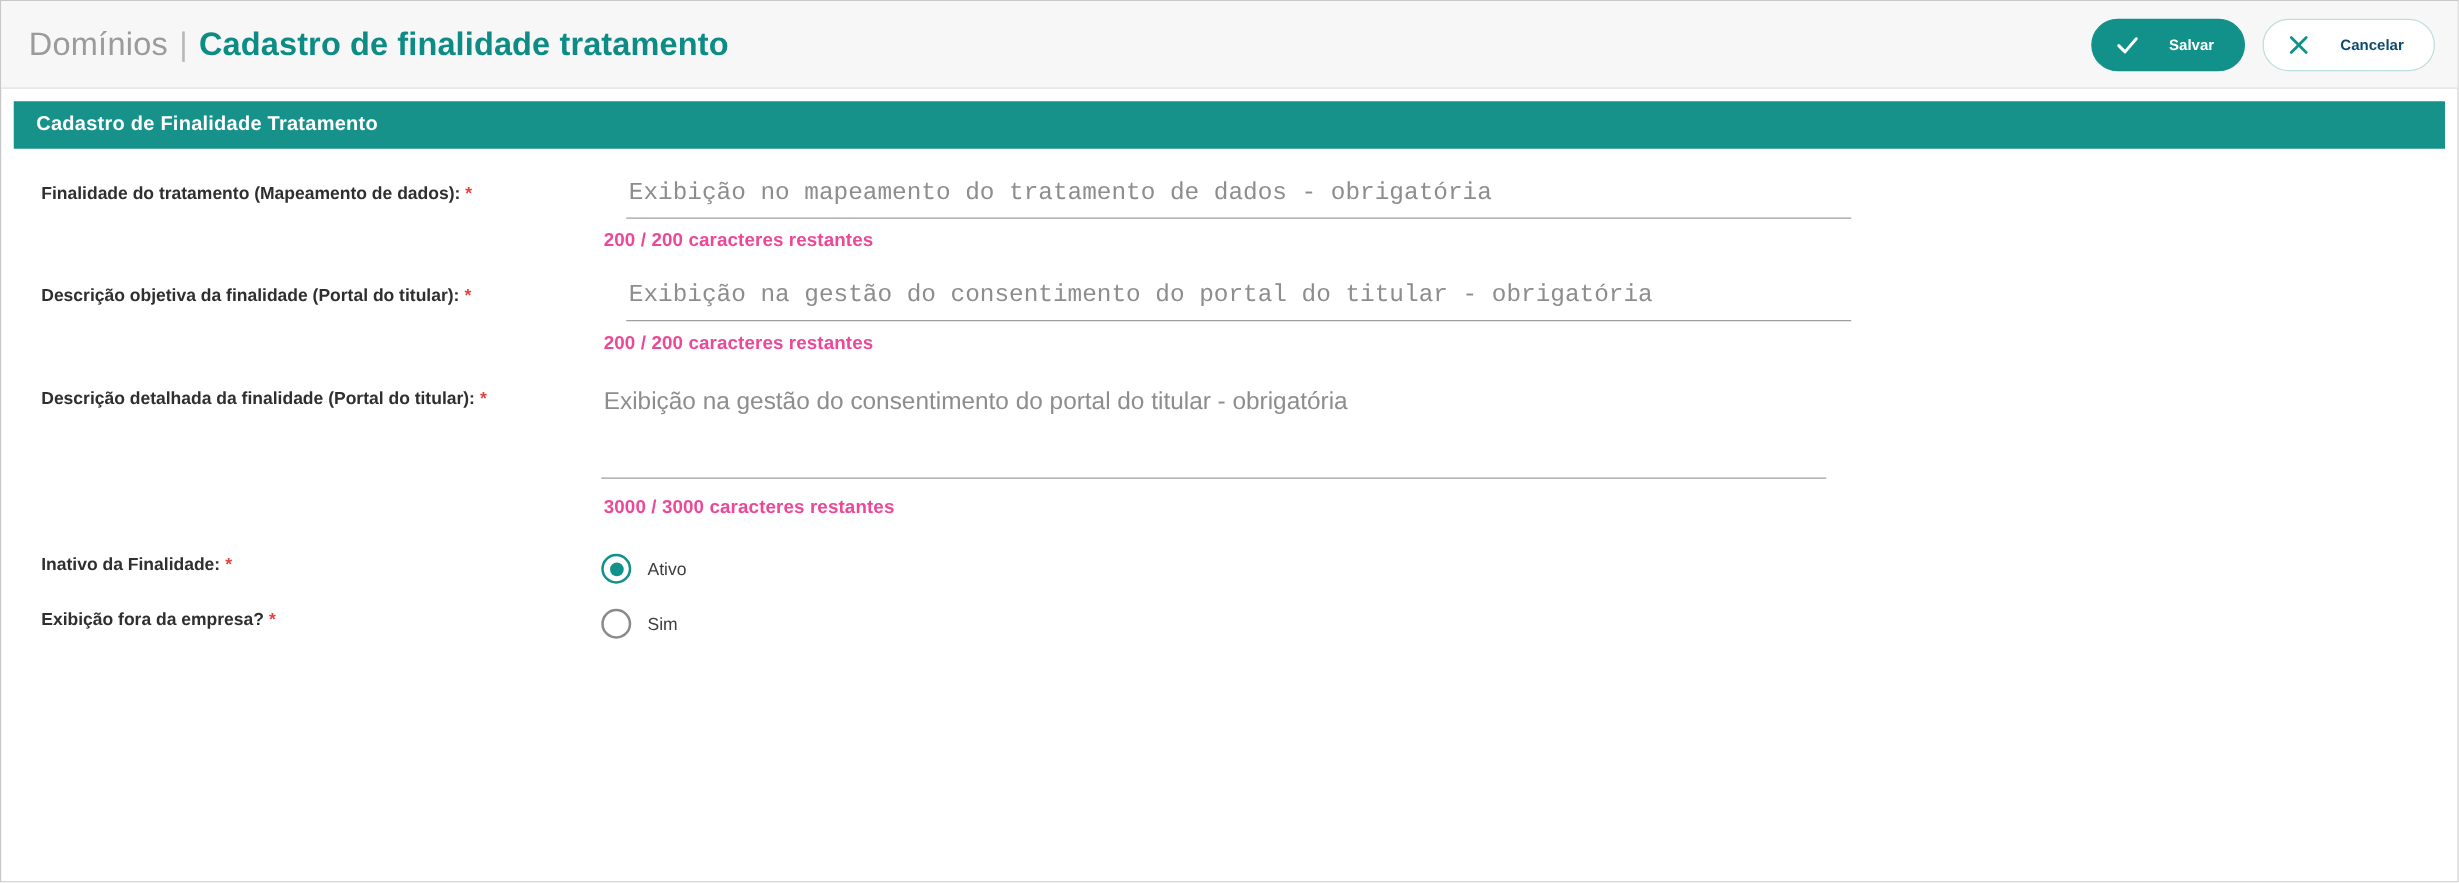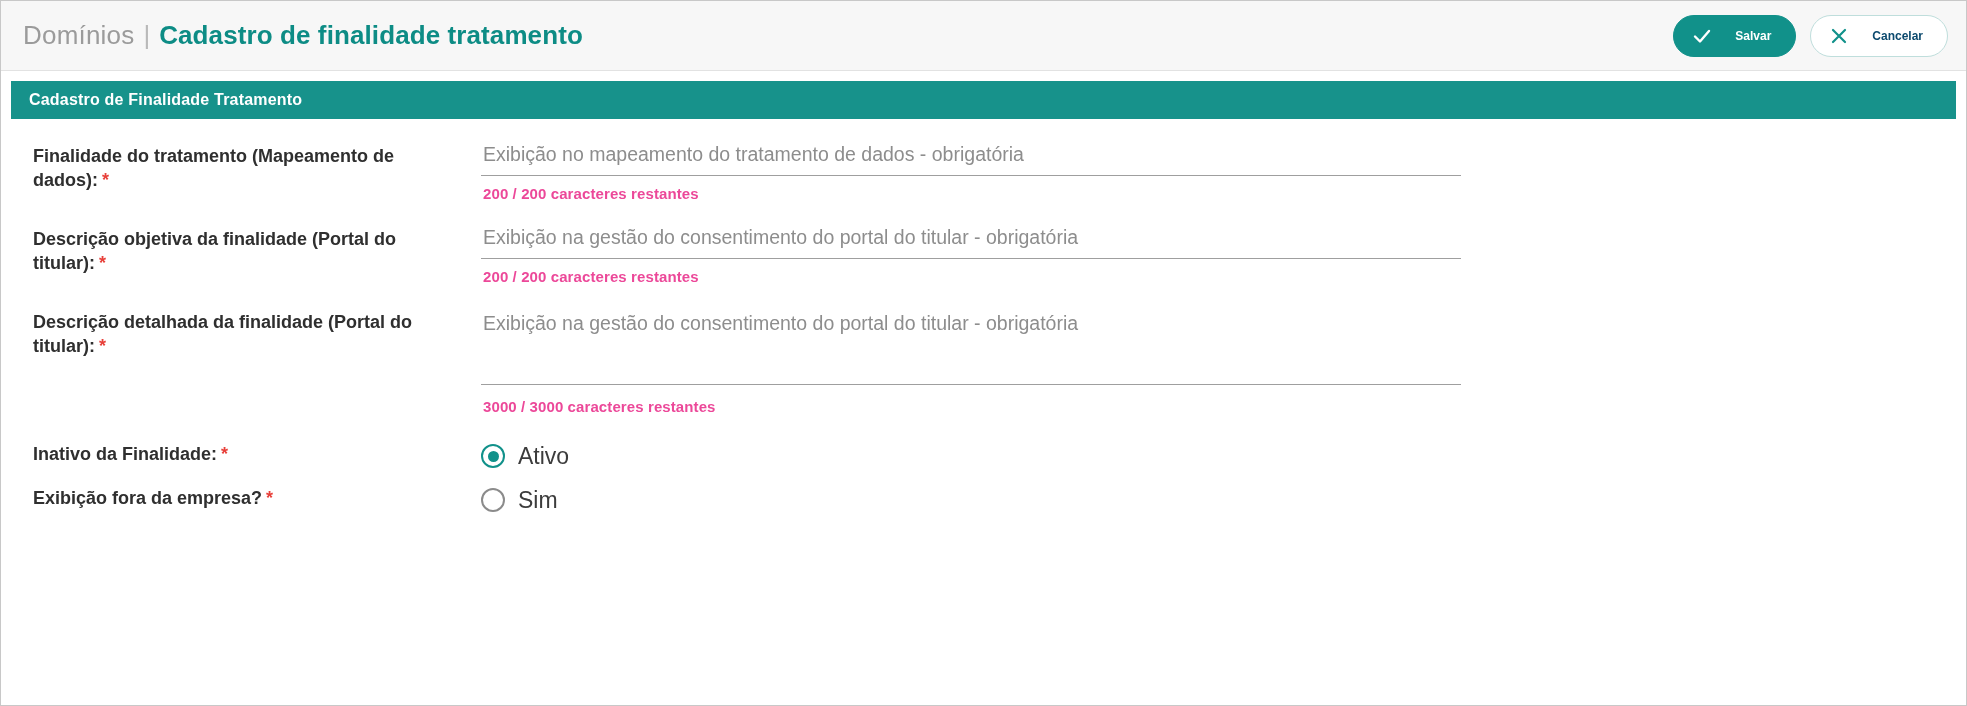--- a/index.html
+++ b/index.html
@@ -115,46 +115,47 @@
   }
   .form-row {
     display: flex;
     align-items: flex-start;
   }
   .form-label {
     width: 470px;
     min-width: 470px;
     box-sizing: border-box;
     padding: 4px 20px 0 22px;
-    font-size: 18px;
+    font-size: 14px;
     color: #2f2f2f;
     font-weight: 600;
     line-height: 1.32;
   }
   .req {
     color: #e8403a;
     font-weight: 700;
     margin-left: 4px;
   }
   .form-field {
     flex: 1;
     padding-right: 40px;
     max-width: 980px;
   }
   .text-input {
     width: 100%;
     box-sizing: border-box;
     border: none;
     border-bottom: 1px solid #9f9f9f;
     background: transparent;
-    font-family: Liberation Sans, sans-serif;
+    font-family: Liberation Mono, monospace;
     font-size: 19.5px;
     color: #3a3a3a;
     padding: 2px 2px 9px 2px;
     outline: none;
+    margin-left: 20px;
   }
   .text-input::placeholder {
     color: #8d8d8d;
     opacity: 1;
   }
   .text-area {
     width: 100%;
     box-sizing: border-box;
     border: none;
     border-bottom: 1px solid #9f9f9f;
@@ -213,21 +214,21 @@
   }
   .radio-circle.checked::after {
     content: "";
     width: 11px;
     height: 11px;
     border-radius: 50%;
     background: #11918a;
     display: block;
   }
   .radio-label {
-    font-size: 23px;
+    font-size: 14px;
     color: #3c3c3c;
   }
   .radio-row-label {
     padding-top: 10px;
   }
 </style>
 </head>
 <body>
 
 <div class="app-frame">

